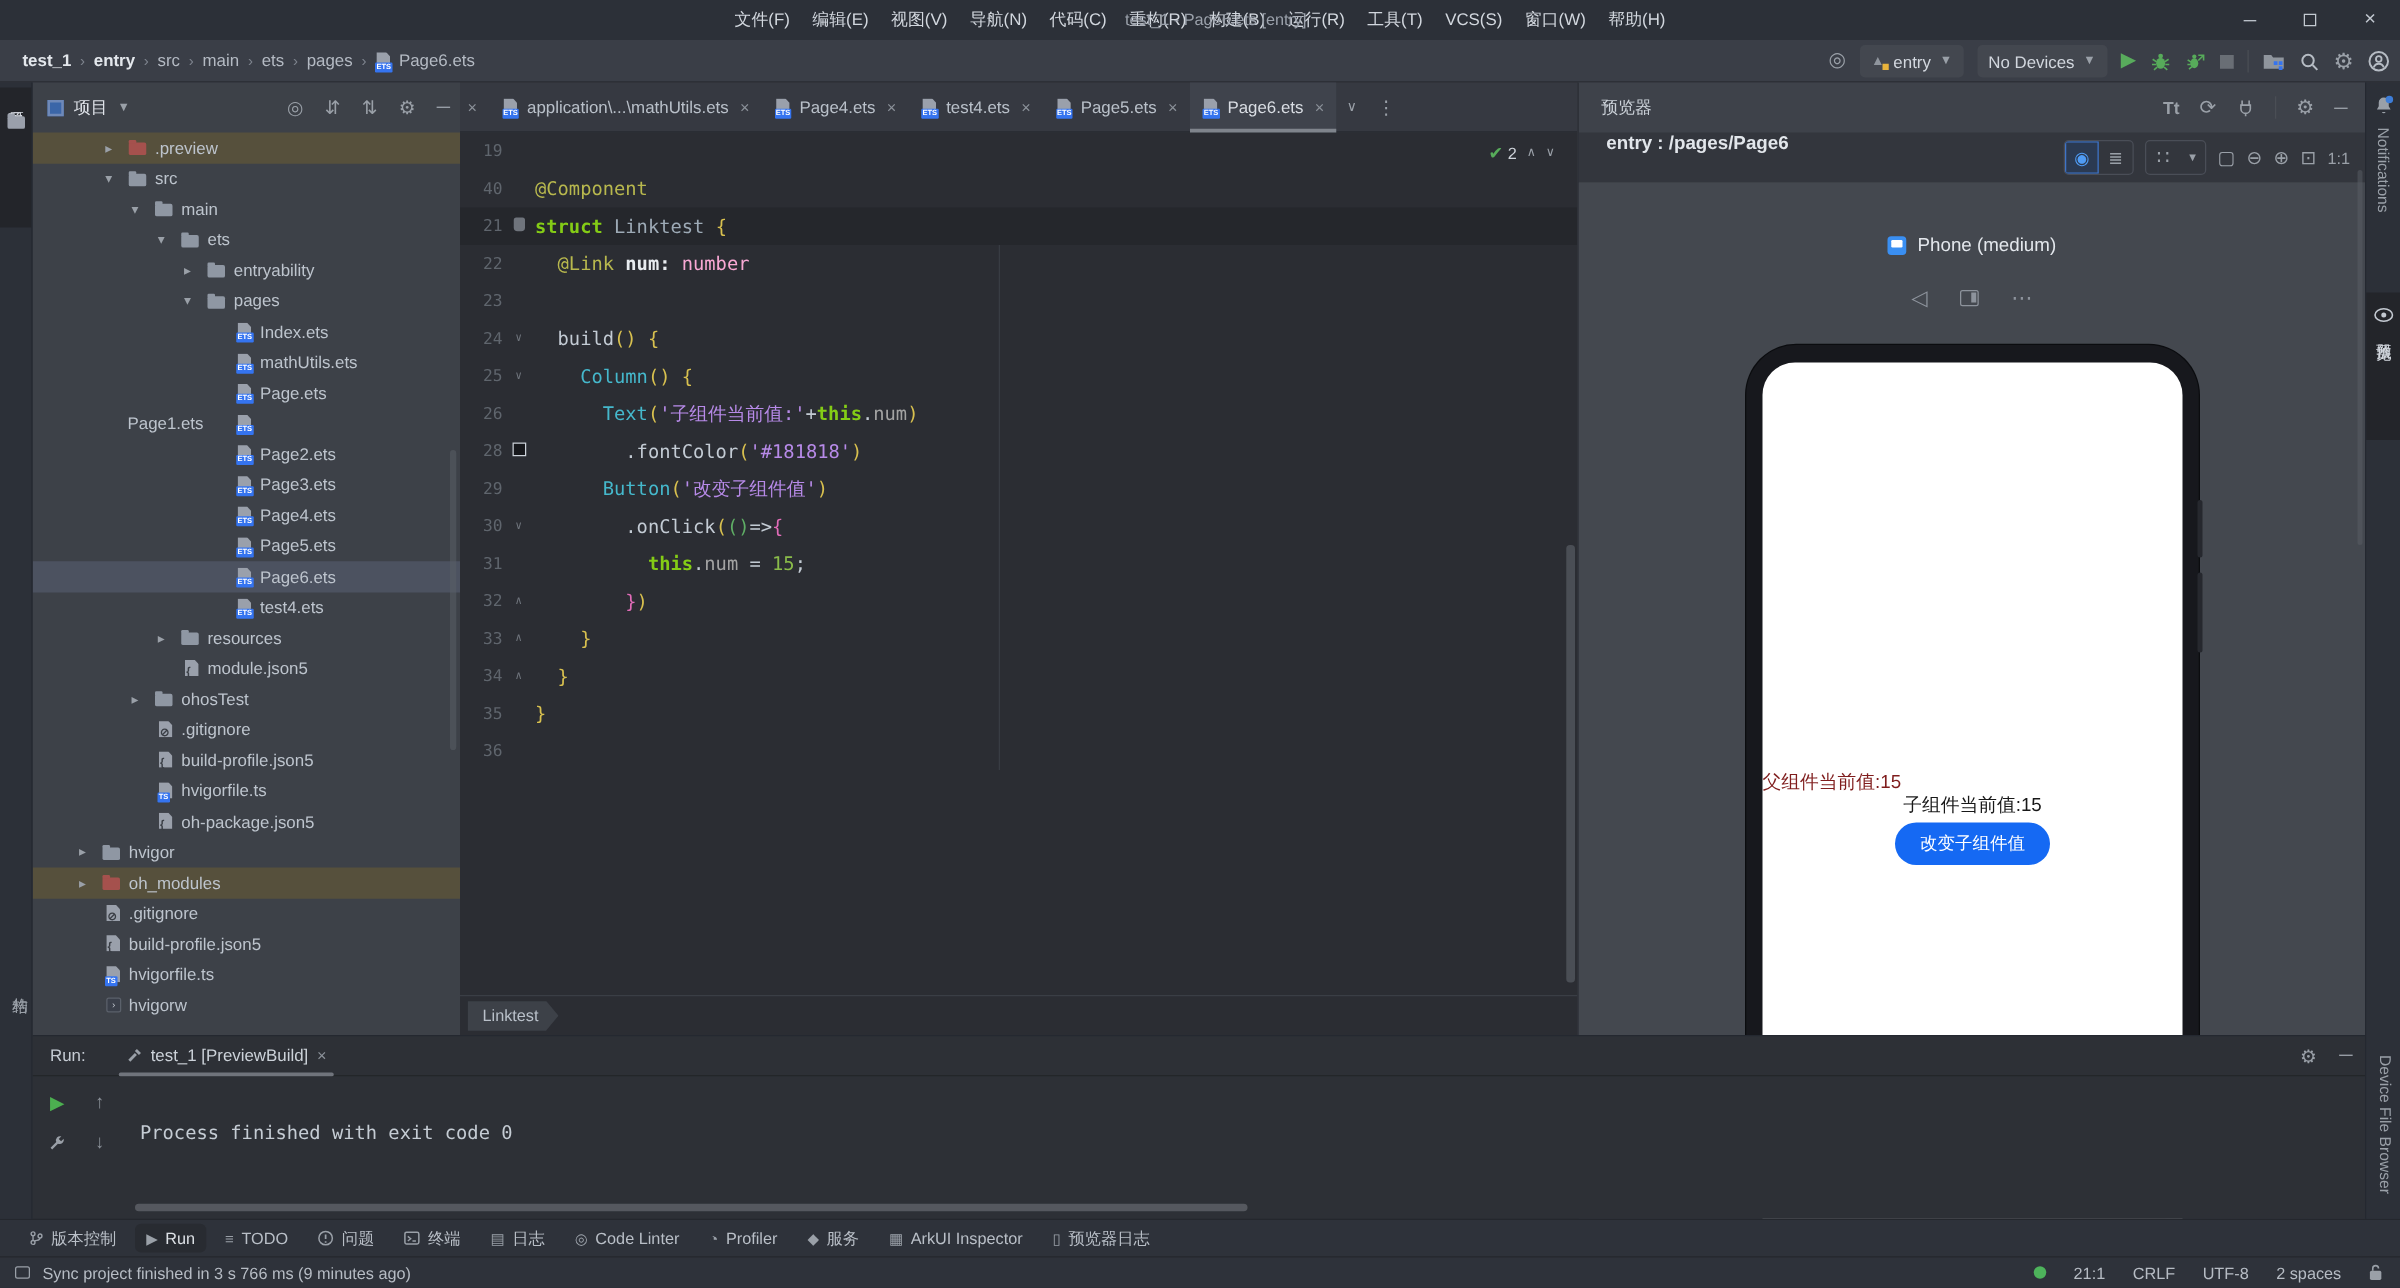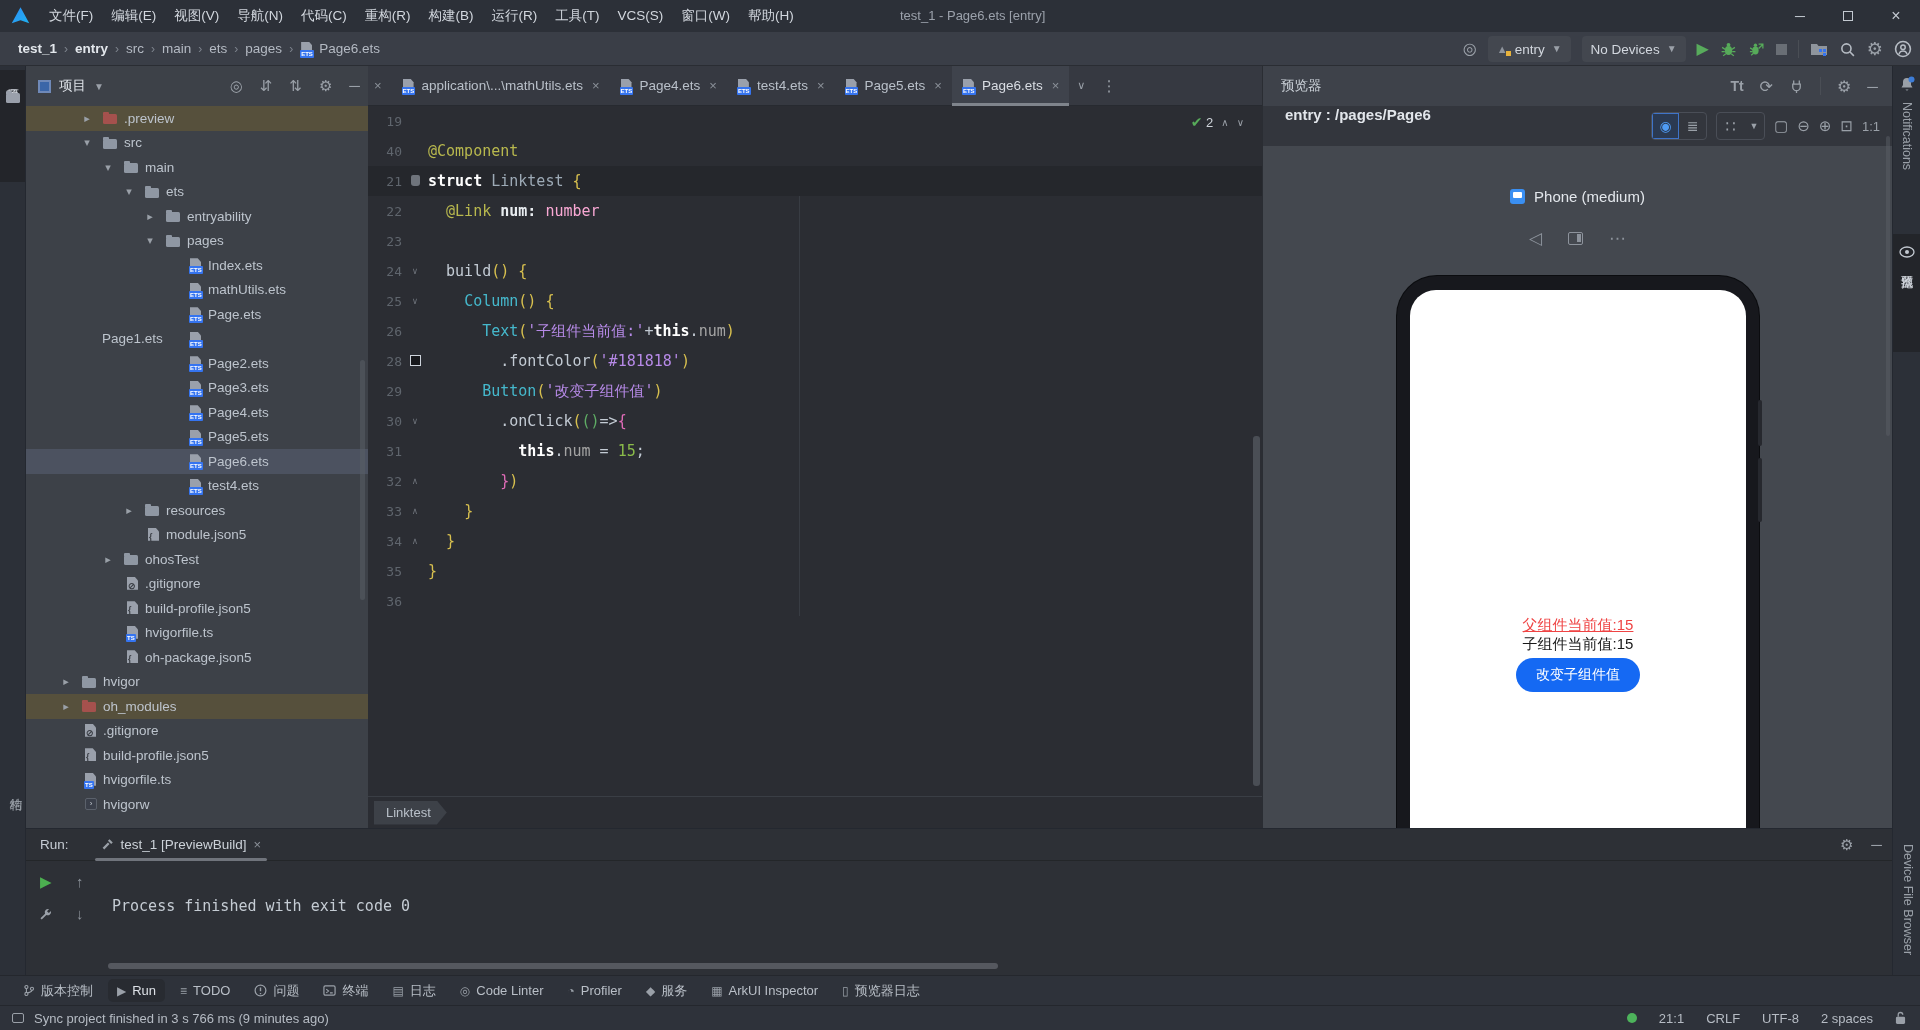--- a/index.html
+++ b/index.html
@@ -2,21 +2,21 @@
 <html><head>
 <meta charset="utf-8">
 <style>
   * { margin:0; padding:0; box-sizing:border-box; }
   html,body { width:1920px; height:1030px; overflow:hidden; background:#2c3038;
               font-family:"Liberation Sans", sans-serif; color:#c7cdd5; }
   #app { position:relative; width:1920px; height:1030px; }
 
   
   #titlebar { position:absolute; left:0; top:0; width:1920px; height:32px; background:#2c3038;
-              display:flex; align-items:center; }
+              display:flex; align-items:center;flex-direction:column; }
   #logo { width:19px; height:19px; margin:0 10px 0 11px;
           background:linear-gradient(135deg,#2f8df5,#1db5f0);
           clip-path:polygon(50% 4%, 96% 88%, 50% 72%, 4% 88%); }
   .menu-item { padding:0 9px; font-size:13.5px; color:#d2d7de; line-height:32px; }
   #win-title { position:absolute; left:900px; top:0; line-height:32px; font-size:13px; color:#9ba1ab; }
   #win-btns { position:absolute; right:0; top:0; height:32px; display:flex; }
   .win-btn { width:48px; height:32px; display:flex; align-items:center; justify-content:center;
              color:#c3c9d1; font-size:14px; }
   .max-box { width:10px; height:10px; border:1.4px solid #c3c9d1; position:relative; }
 
@@ -95,21 +95,21 @@
   #ed-scroll { position:absolute; right:2px; top:330px; width:7px; height:350px; background:#4a4e55; border-radius:3px; }
   #ed-crumbbar { position:absolute; left:0; right:0; bottom:0; height:32px; border-top:1px solid #3a3e45; background:#2b2d33; display:flex; align-items:center; }
   #crumb-tag { margin-left:6px; height:24px; line-height:24px; padding:0 16px 0 12px; background:#3d4148;
                color:#b9c0c9; font-size:13px;
                clip-path:polygon(0 0, calc(100% - 10px) 0, 100% 50%, calc(100% - 10px) 100%, 0 100%); }
 
   
   .c-pl  { color:#c3cbd4; }
   .c-plb { color:#e8ecf0; font-weight:bold; }
   .c-ann { color:#b8b84e; }
-  .c-kw  { color:#ffffff; font-weight:bold; }
+  .c-kw  { color:#84cc16; font-weight:bold; }
   .c-ty  { color:#f9a8d4; }
   .c-name{ color:#9daab6; }
   .c-comp{ color:#45b8cc; }
   .c-str { color:#b78ae8; }
   .c-num { color:#8abb4a; }
   .c-prop{ color:#a3a3a3; }
   .c-b1  { color:#d8c04f; }
   .c-b2  { color:#5fad65; }
   .c-b3  { color:#e06cb8; }
 
@@ -131,21 +131,21 @@
   #dev-phone-ico::after { content:""; position:absolute; inset:3px 3px 6px 3px; background:#fff; border-radius:1px; }
   #pv-nav { position:absolute; left:0; right:0; top:82px; display:flex; justify-content:center; gap:26px;
             color:#8d939c; font-size:17px; align-items:center; }
   .splitico { width:15px; height:13px; border:1.6px solid #8d939c; border-radius:2px; position:relative; }
   .splitico::after { content:""; position:absolute; right:1px; top:1px; width:4px; height:8px; background:#8d939c; }
   #phone { position:absolute; left:134px; top:130px; width:362px; height:700px; background:#17181d;
            border-radius:40px; box-shadow:0 0 0 1px #0b0c0f; }
   #phone-screen { position:absolute; left:13px; right:13px; top:14px; bottom:0; background:#ffffff;
                   border-radius:26px 26px 0 0; }
   .side-btn { position:absolute; right:-3px; width:4px; background:#26282e; border-radius:2px; }
-  #ps-line1 { position:absolute; left:0; right:0; top:326px; text-align:center; font-size:15px; color:#ef4444;text-decoration:underline; }
+  #ps-line1 { position:absolute; left:0; right:0; top:326px; text-align:left; font-size:15px; color:#7f1d1d; }
   #ps-line2 { position:absolute; left:0; right:0; top:345px; text-align:center; font-size:15px; color:#181818; }
   #ps-btn { position:absolute; left:50%; transform:translateX(-50%); top:368px; height:34px; padding:0 20px;
             background:#1569f3; border-radius:17px; color:#fff; font-size:14px; display:flex; align-items:center; border:none; }
   #pv-scroll { position:absolute; right:2px; top:70px; width:4px; height:300px; background:#5a5e66; opacity:.5; border-radius:2px; }
 
   
   #runpanel { position:absolute; left:26px; right:28px; top:828px; height:147px; background:#2d3036; border-top:1px solid #242830; }
   #run-head { height:32px; display:flex; align-items:center; padding:0 10px; border-bottom:1px solid #232629; }
   #run-label { font-size:13.5px; color:#c6ccd4; margin-right:26px; margin-left:4px; }
   #run-tab { display:flex; align-items:center; gap:7px; position:relative; height:32px; padding:0 6px; }

